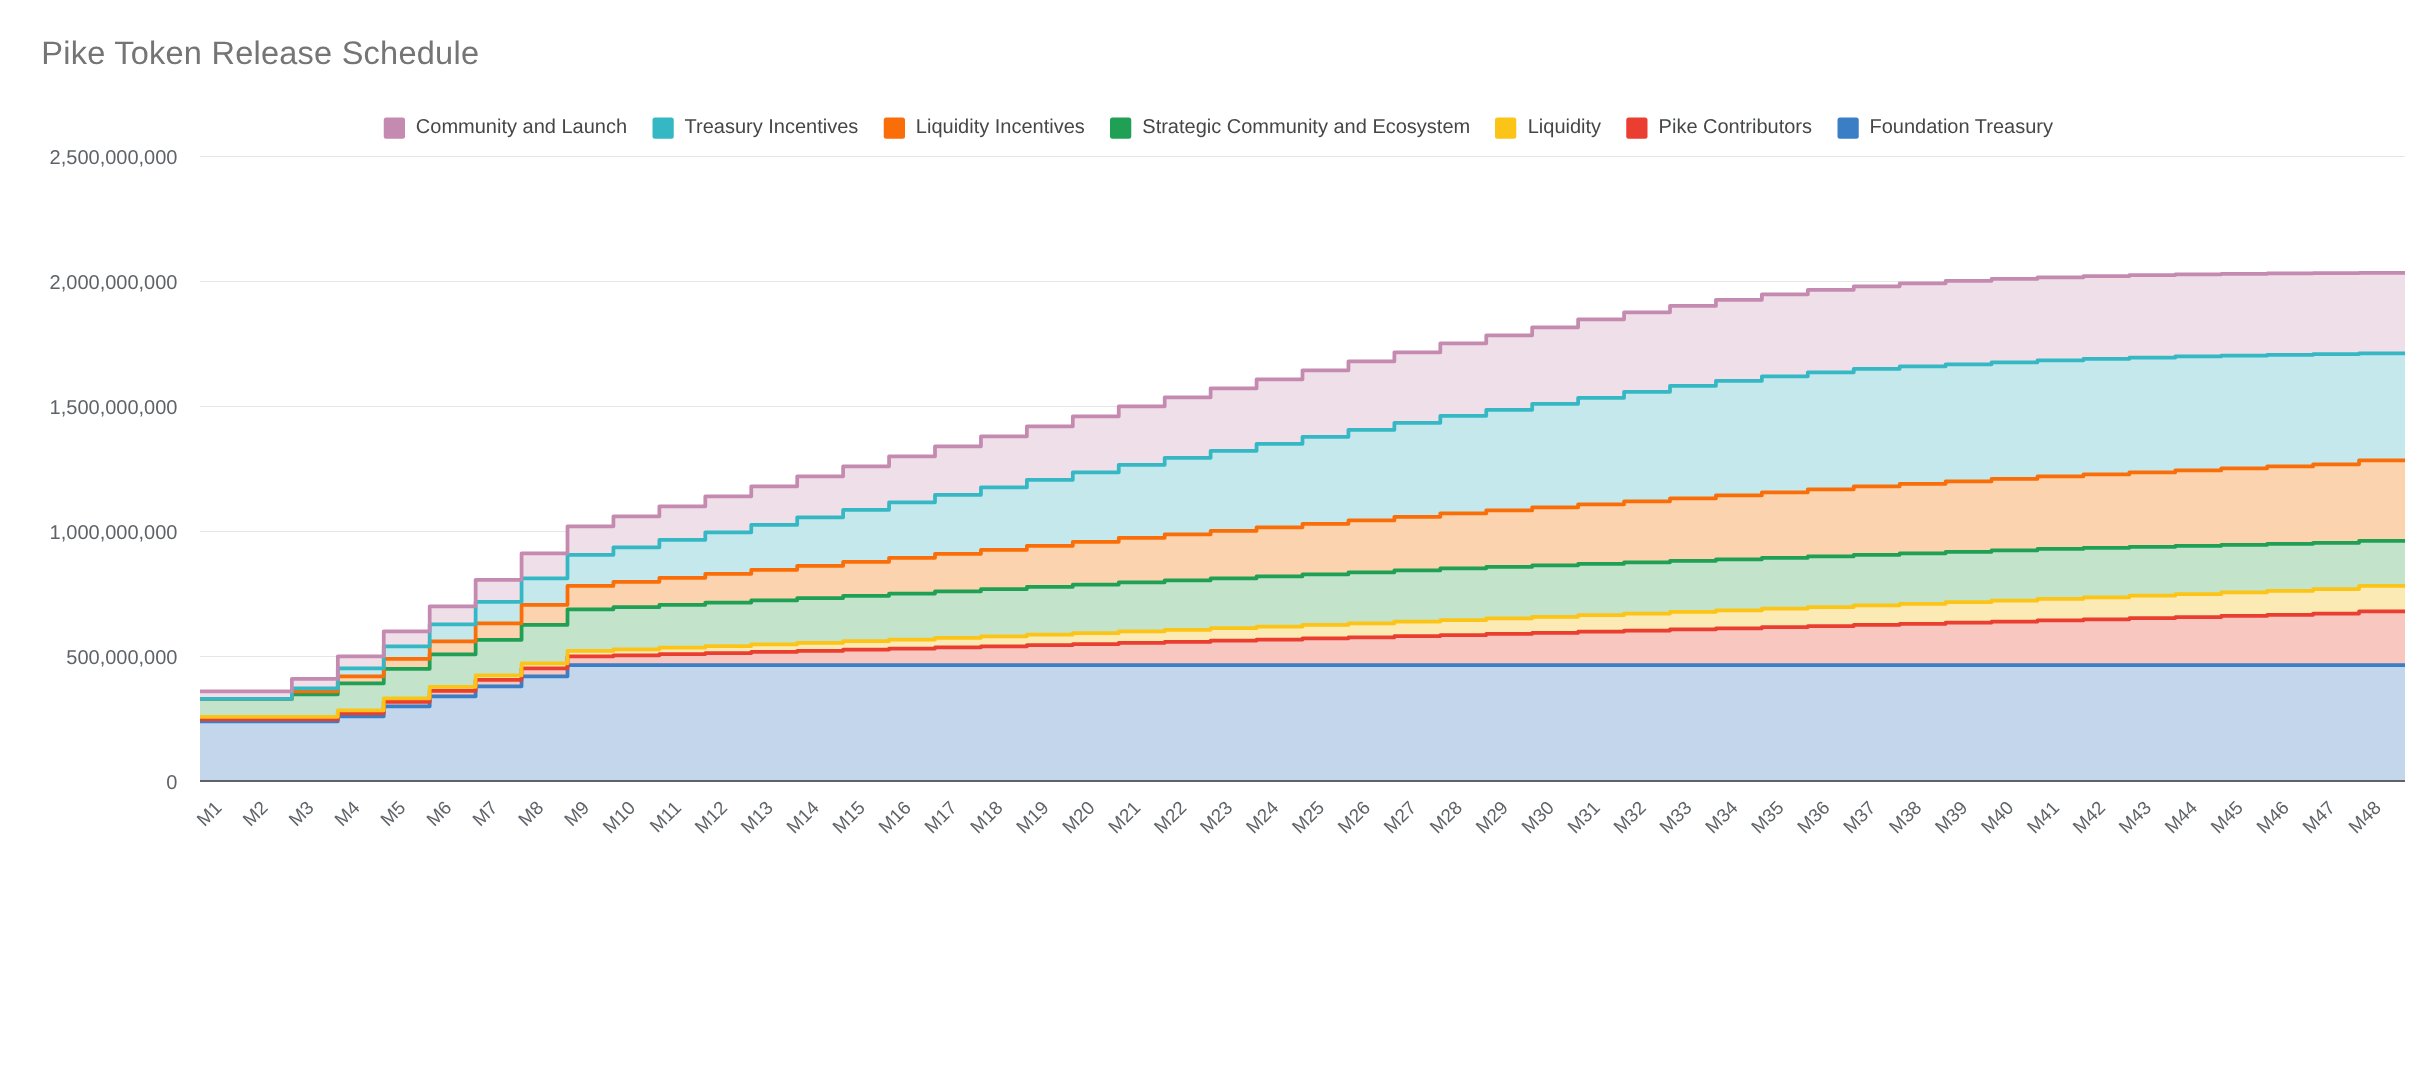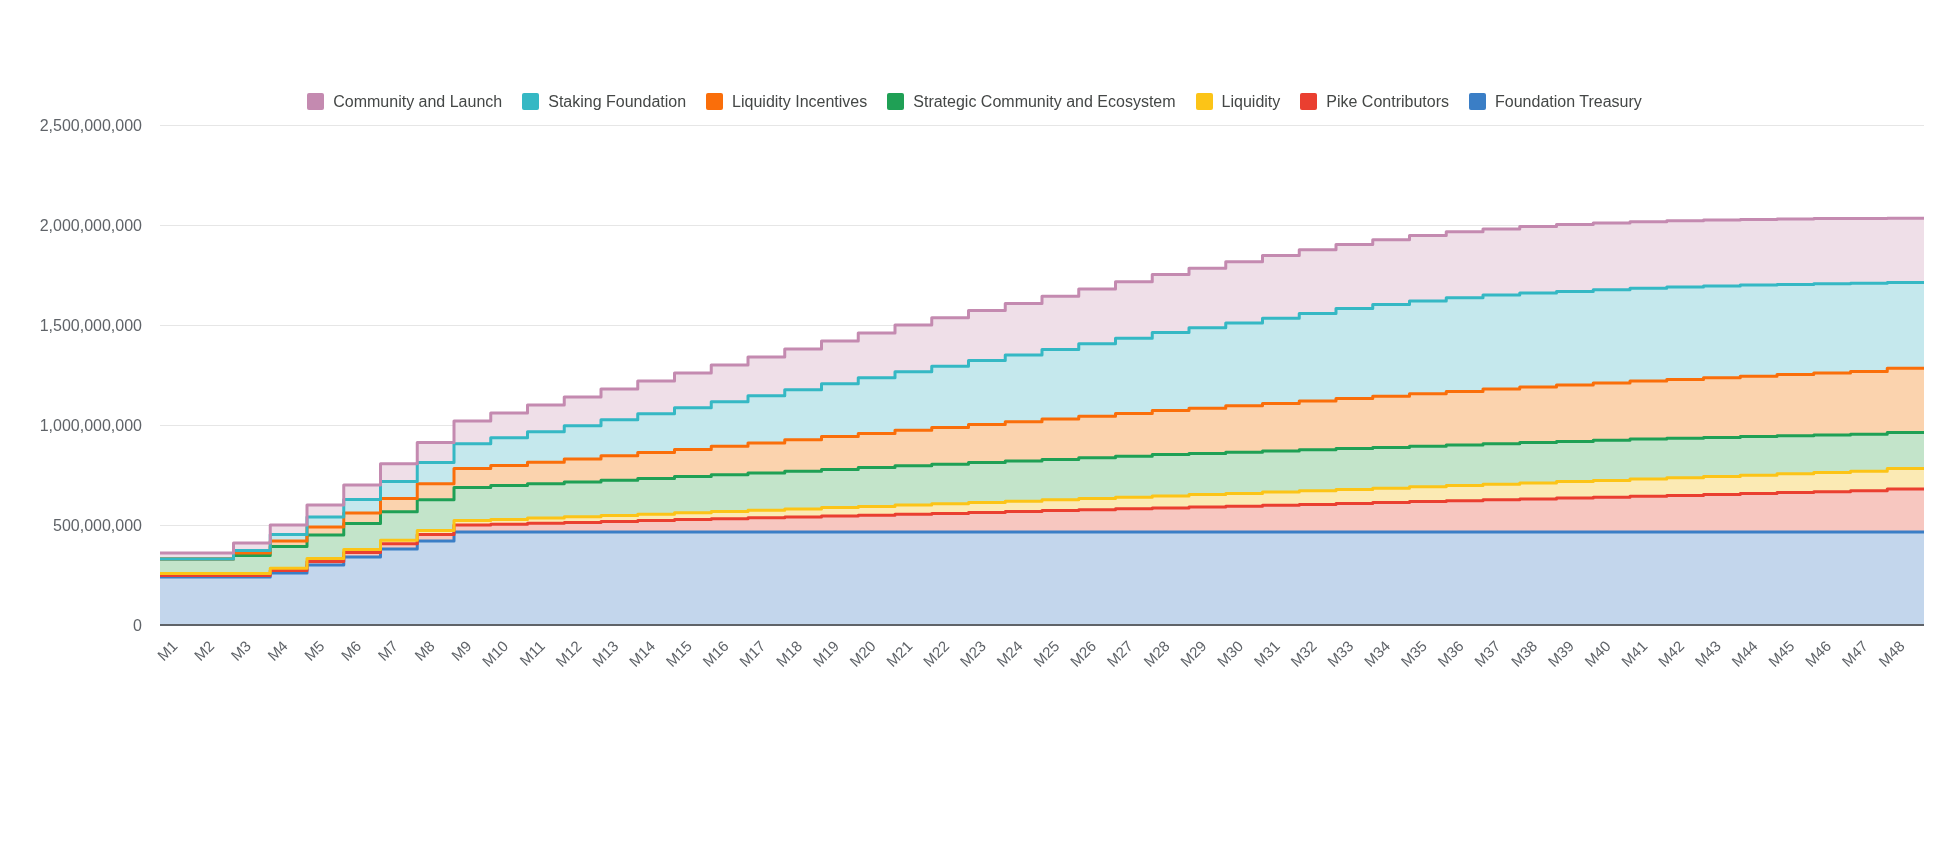--- a/index.html
+++ b/index.html
@@ -15,47 +15,48 @@
     position:absolute;left:33px;top:27px;
     font-size:26px;color:#757575;font-weight:400;
     letter-spacing:.2px;white-space:nowrap;
   }
 
   #legend{
     position:absolute;left:0;top:93px;width:1949px;
     display:flex;justify-content:center;align-items:center;
     gap:0px;
   }
-  .legend-item{display:flex;margin:0 10px;white-space:nowrap;}
+  .legend-item{display:flex;align-items:center;margin:0 10px;white-space:nowrap;}
   .legend-swatch{width:17px;height:17px;border-radius:2px;margin-right:9px;flex:0 0 auto;}
   .legend-label{font-size:16px;color:#444746;}
 
   #plot-wrap{position:absolute;left:0;top:0;width:1949px;height:856px;}
 
   svg{display:block;}
 
   .ytick{font-size:16px;fill:#5f6368;text-anchor:end;}
   .xtick{font-size:15px;fill:#5f6368;text-anchor:end;}
   .gridline{stroke:#e6e6e6;stroke-width:1;shape-rendering:crispEdges;}
   .axisline{stroke:#5f6368;stroke-width:1.4;shape-rendering:crispEdges;}
 </style>
 </head>
 <body>
 
 <div id="root">
 
+  <div id="chart-title">Pike Token Release Schedule</div>
 
   <div id="legend">
       <div class="legend-item">
         <span class="legend-swatch" style="background: rgb(196, 138, 176);"></span>
         <span class="legend-label">Community and Launch</span>
       </div>
       <div class="legend-item">
         <span class="legend-swatch" style="background: rgb(53, 184, 196);"></span>
-        <span class="legend-label">Staking Foundation</span>
+        <span class="legend-label">Treasury Incentives</span>
       </div>
       <div class="legend-item">
         <span class="legend-swatch" style="background: rgb(250, 110, 10);"></span>
         <span class="legend-label">Liquidity Incentives</span>
       </div>
       <div class="legend-item">
         <span class="legend-swatch" style="background: rgb(31, 160, 85);"></span>
         <span class="legend-label">Strategic Community and Ecosystem</span>
       </div>
       <div class="legend-item">

